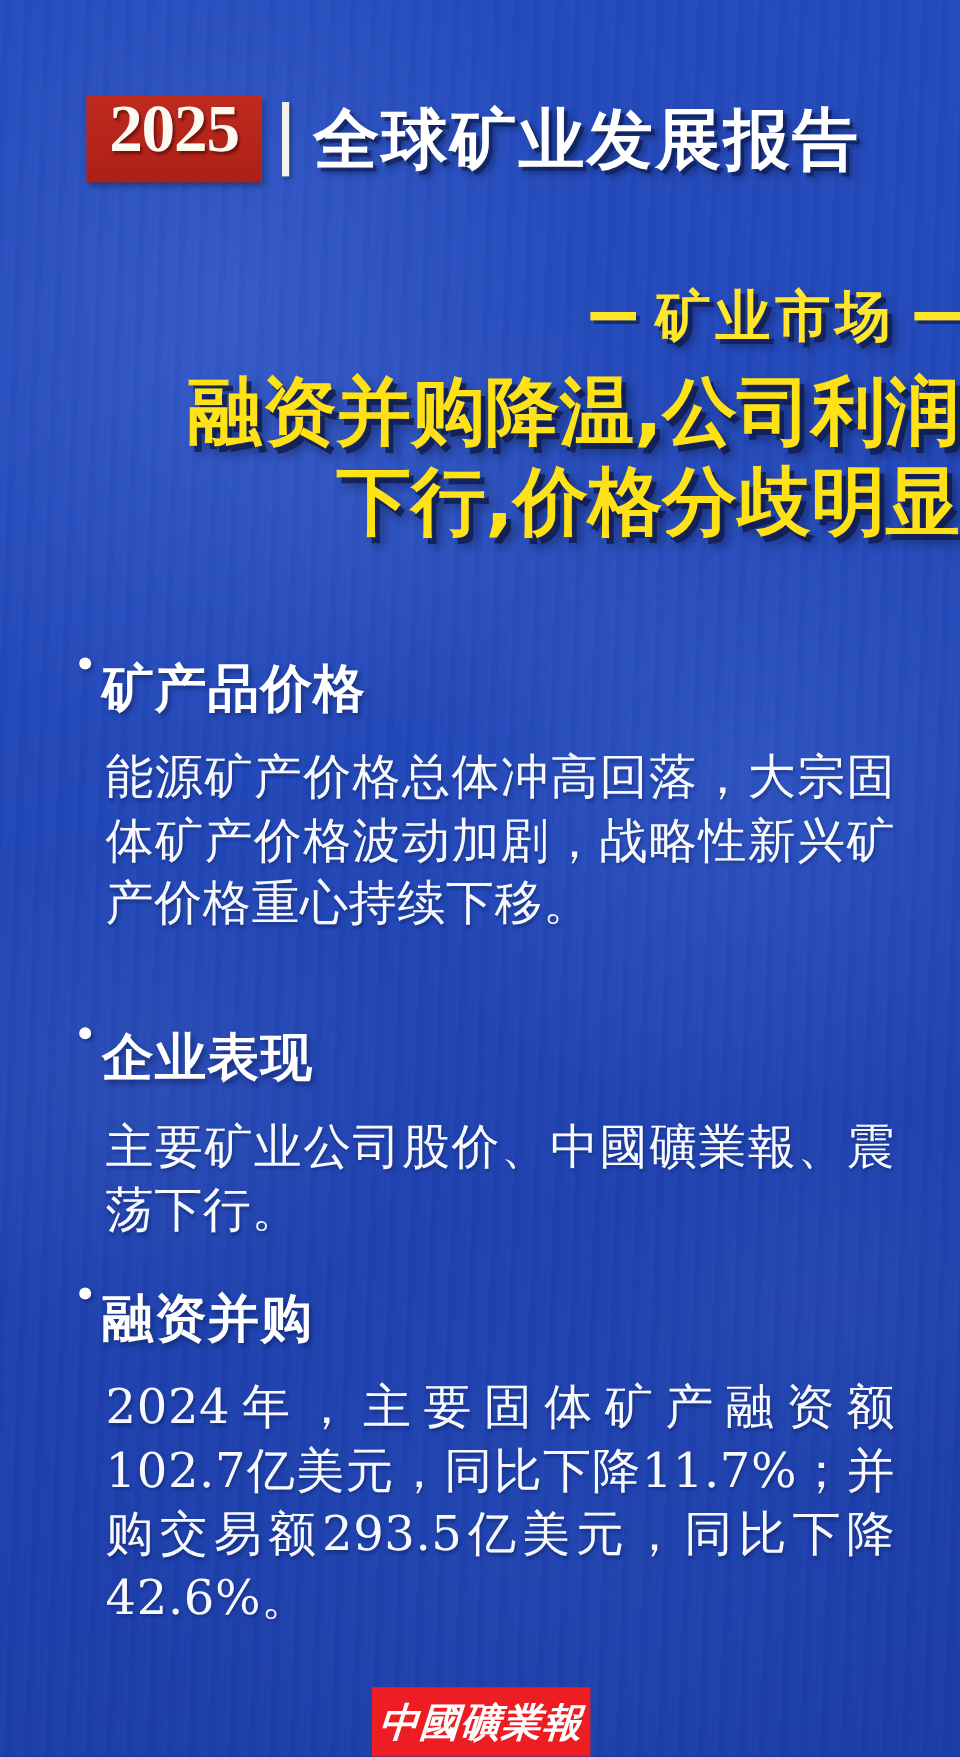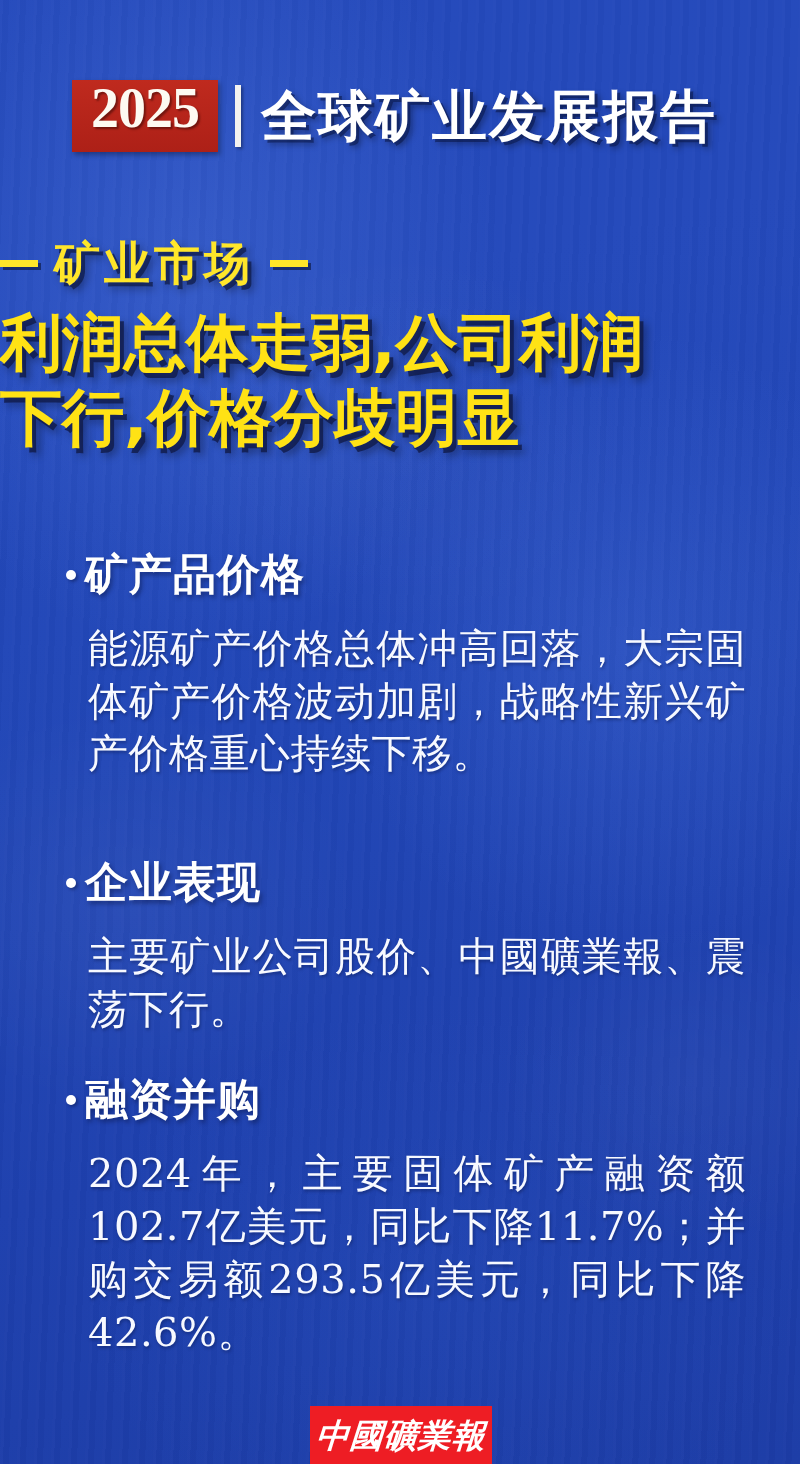--- a/index.html
+++ b/index.html
@@ -96,21 +96,21 @@
     letter-spacing: 2px;
     text-shadow: 3px 3px 0px rgba(10,22,70,0.55), 5px 5px 6px rgba(0,0,0,0.35);
   }
 
   
   .title-block {
     position: absolute;
     left: 0;
     top: 238px;
     width: 800px;
-    text-align: left;
+    text-align: right;
   }
   .kicker {
     font-family: "DejaVu Sans", "Liberation Sans", sans-serif;
     font-weight: bold;
     font-size: 46px;
     line-height: 1.1;
     color: #ffe62a;
     letter-spacing: 4px;
     text-shadow: 4px 4px 0 rgba(16,28,74,0.75), 6px 6px 8px rgba(0,0,0,0.40);
     display: inline-flex;
@@ -140,21 +140,21 @@
   
   .sections {
     position: absolute;
     left: 0;
     top: 548px;
     width: 800px;
   }
   .section { margin-bottom: 24px; }
   .section-heading {
     display: flex;
-    align-items: center;
+    align-items: flex-start;
     padding-left: 66px;
     font-family: "DejaVu Sans", "Liberation Sans", sans-serif;
     font-weight: bold;
     font-size: 43px;
     line-height: 1.25;
     color: #ffffff;
     letter-spacing: 1px;
     text-shadow: 2px 3px 4px rgba(8,18,60,0.45);
   }
   .bullet-dot {
@@ -220,21 +220,21 @@
     <div class="header-title">全球矿业发展报告</div>
   </div>
 
   <div class="title-block layer">
     <div class="kicker">
       <span class="dash"></span>
       <span>矿业市场</span>
       <span class="dash"></span>
     </div>
     <div class="headline">
-      <span class="line">利润总体走弱,公司利润</span>
+      <span class="line">融资并购降温,公司利润</span>
       <span class="line">下行,价格分歧明显</span>
     </div>
   </div>
 
   <div class="sections layer">
 
     <div class="section sec-gap-1">
       <div class="section-heading">
         <span class="bullet-dot"></span>
         <span>矿产品价格</span>

